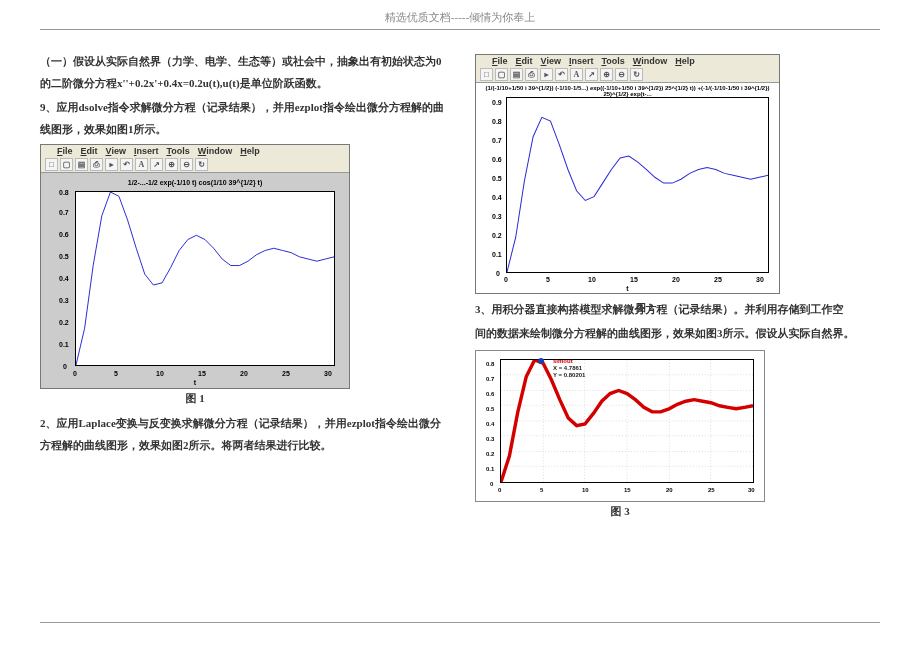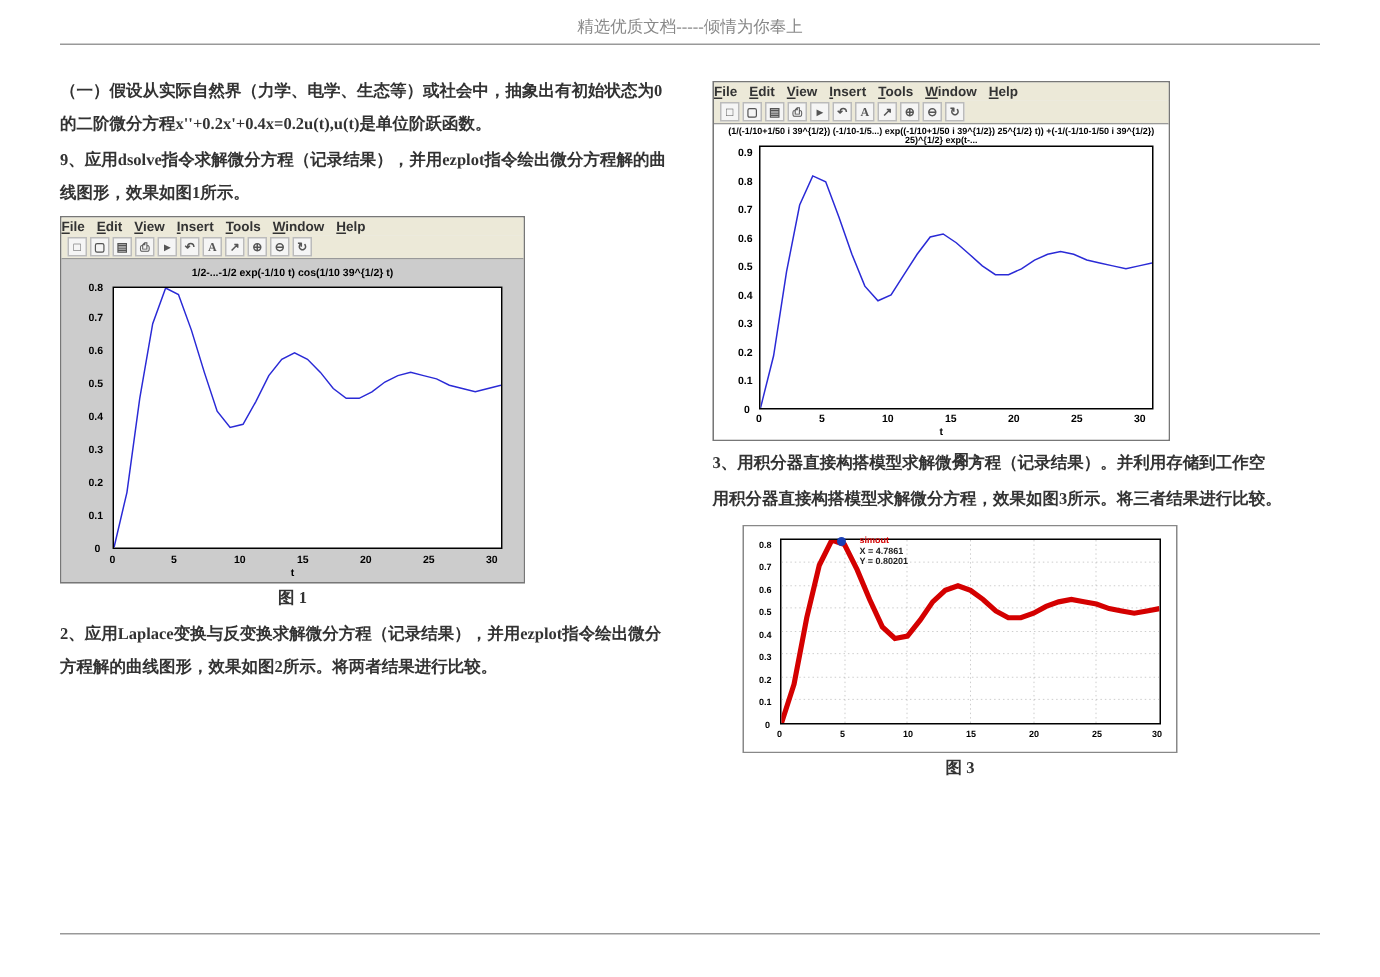--- a/index.html
+++ b/index.html
@@ -8,21 +8,21 @@
   .header-title { text-align: center; font-size: 11px; color: #888; padding-top: 10px; }
   .header-rule { border: none; border-top: 1px solid #999; margin: 4px 40px 0 40px; }
   .footer-rule { border: none; border-top: 1px solid #999; position: absolute; bottom: 28px; left: 40px; right: 40px; }
   .footer-text { position: absolute; bottom: 12px; left: 0; right: 0; text-align: center; font-size: 11px; color: #888; }
   .content { display: flex; padding: 20px 40px 0 40px; gap: 30px; }
   .col { width: 420px; font-weight: bold; }
   .para { font-size: 11px; line-height: 2; color: #333; margin-bottom: 2px; }
   .fig-wrap { margin: 4px 0; }
   .fig-caption { text-align: center; font-size: 11px; margin-top: 2px; }
   .matlab-window { border: 1px solid #777; background: #ededed; }
-  .matlab-menu { background: #ece9d8; padding: 1px 0; font-family: sans-serif; font-size: 9px; color: #333; display: flex; gap: 8px; }
+  .matlab-menu { background: #ece9d8; padding: 1px 16px; font-family: sans-serif; font-size: 9px; color: #333; display: flex; gap: 8px; }
   .matlab-menu span u { text-decoration: underline; }
   .matlab-toolbar { background: #ece9d8; padding: 1px 4px; display: flex; gap: 2px; border-bottom: 1px solid #999; }
   .tb-btn { width: 13px; height: 13px; border: 1px solid #bbb; background: #f5f5f5; font-size: 8px; text-align: center; line-height: 11px; color: #555; }
   .plot-area { background: #ccc; position: relative; }
   .plot-inner { position: absolute; background: #fff; border: 1px solid #000; }
   .plot-title { position: absolute; top: 2px; left: 0; right: 0; text-align: center; font-size: 7px; color: #000; font-family: sans-serif; }
   .axis-tick { position: absolute; font-size: 7px; color: #000; font-family: sans-serif; }
   
   .sim-window { border: 1px solid #888; background: #fff; }
   .sim-plot { position: relative; background: #fff; }
@@ -154,23 +154,23 @@
              <div class="axis-tick" style="bottom:10px; left:280px;">30</div>
              <div class="axis-tick" style="bottom:1px; left:50%; transform:translateX(-50%);">t</div>
           </div>
         </div>
       </div>
 
       <p class="para" style="margin-top:2px; position:relative;">
         <span>3、用积分器直接构搭模型求解微分方程（记录结果）。并利用存储到工作空</span>
         <span class="ext-overlay" style="left:130px; top:0;">图 2</span>
       </p>
-      <p class="para">用积分器直接构搭模型求解微分方程，效果如图3所示。将三者结果进行比较。</p>
-
-      <div class="fig-wrap" style="width:290px; margin-left:20px; margin-top:6px;">
+      <p class="para">间的数据来绘制微分方程解的曲线图形，效果如图3所示。假设从实际自然界。</p>
+
+      <div class="fig-wrap" style="width:290px; margin-top:6px;">
         <div class="sim-window">
           <div class="sim-plot" style="height:150px;">
             <div class="sim-axis" style="left:24px; top:8px; right:10px; bottom:18px;">
               <svg viewBox="0 0 256 124" width="100%" height="100%" preserveAspectRatio="none">
 
                 <g stroke="#aaa" stroke-width="0.4" stroke-dasharray="1 2">
                   <line x1="0" y1="15" x2="256" y2="15"></line>
                     <line x1="0" y1="31" x2="256" y2="31"></line>
                   <line x1="0" y1="46" x2="256" y2="46"></line>
                     <line x1="0" y1="62" x2="256" y2="62"></line>

